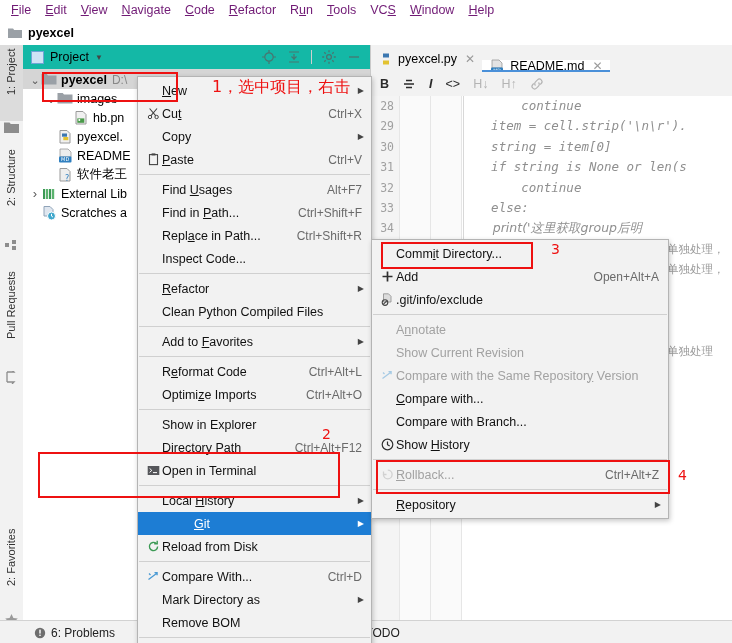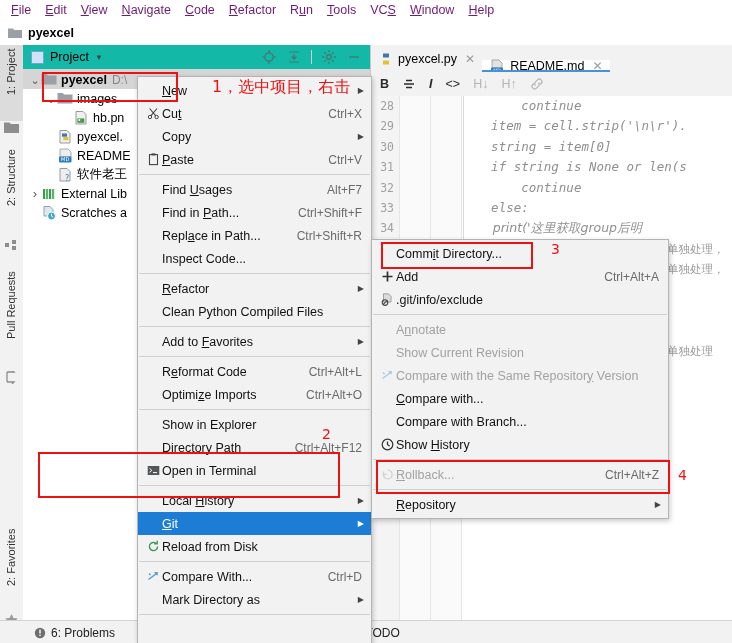--- a/index.html
+++ b/index.html
@@ -186,21 +186,21 @@
     border: 1px solid #b4b4b4;
     box-shadow: 1px 2px 5px rgba(0,0,0,.22);
     padding: 2px 0;
     z-index: 40;
   }
   .mi {
     height: 23px; display: flex; align-items: center;
     font-size: 12.5px; color: #111; white-space: nowrap;
     padding-left: 6px; position: relative;
   }
-  .mi.sel { background: #1d7dd4; color: #ffffff; }
+  .mi.sel { background: #1d7dd4; color: #ffffff; gap: 32px; }
   .mi-ico { width: 18px; flex: 0 0 18px; display: flex;
             align-items: center; justify-content: center; }
   .mi-label { flex: 0 0 auto; }
   .mi-short {
     margin-left: auto; color: #6a6a6a; font-size: 12px; padding-right: 9px;
   }
   .mi-arrow {
     margin-left: auto; padding-right: 7px; font-size: 8px; color: #444;
   }
   .mi.sel .mi-arrow { color: #ffffff; }
@@ -642,37 +642,41 @@
         </svg>
       </span>
       <span class="mi-label">Compare With...</span>
       <span class="mi-short">Ctrl+D</span>
     </div>
     <div class="mi">
       <span class="mi-ico"></span>
       <span class="mi-label">Mark Directory as</span>
       <span class="mi-arrow" style="margin-left: auto;">▶</span>
     </div>
+    <div class="mi">
+      <span class="mi-ico"></span>
+      <span class="mi-label">Remove BOM</span>
+    </div>
     <div class="msep"></div>
     <div class="mi"></div>
   </div>
 
 <div id="gitmenu">
     <div class="mi">
       <span class="mi-ico"></span>
       <span class="mi-label">Comm<span class="ul">i</span>t Directory...</span>
     </div>
     <div class="mi">
       <span class="mi-ico">
         <svg width="13" height="13" viewBox="0 0 13 13">
           <path d="M6.5 1.5v10M1.5 6.5h10" stroke="#2f2f2f" stroke-width="1.7"></path>
         </svg>
       </span>
       <span class="mi-label">Add</span>
-      <span class="mi-short">Ctrl+Alt+A</span>
+      <span class="mi-short">Open+Alt+A</span>
     </div>
     <div class="mi">
       <span class="mi-ico">
         <svg width="13" height="13" viewBox="0 0 13 13">
           <path d="M2.5 0.8h5l2.5 2.5V9h-7.5z" fill="#dcdcdc" stroke="#8d8d8d" stroke-width=".8"></path>
           <circle cx="4" cy="9.6" r="2.8" fill="none" stroke="#444" stroke-width="1.1"></circle>
           <path d="M2 11.6L6 7.6" stroke="#444" stroke-width="1.1"></path>
         </svg>
       </span>
       <span class="mi-label">.git/info/exclude</span>

